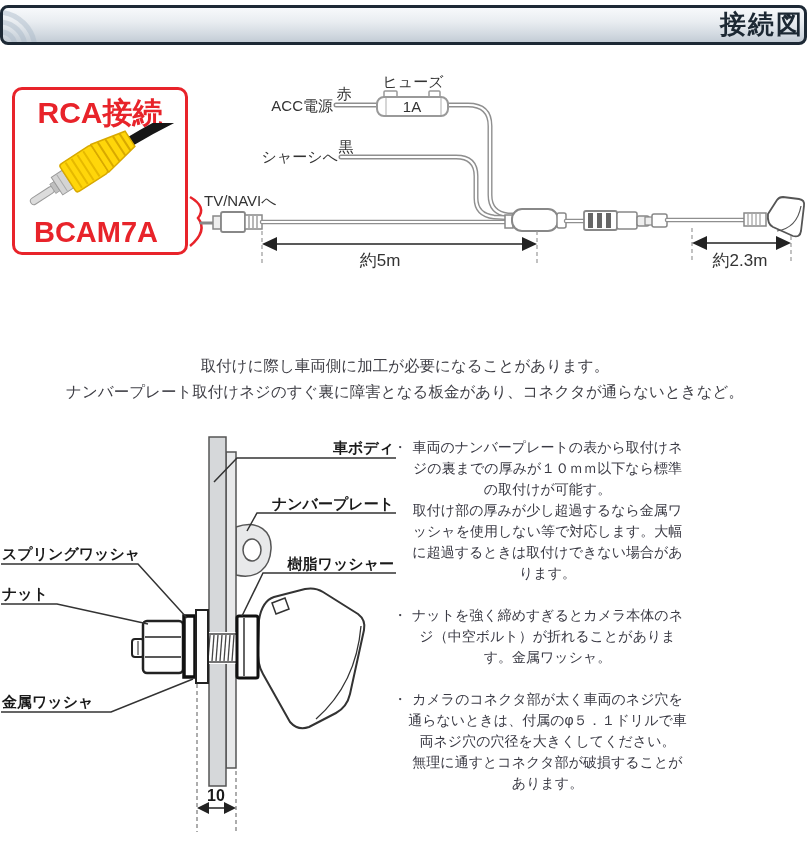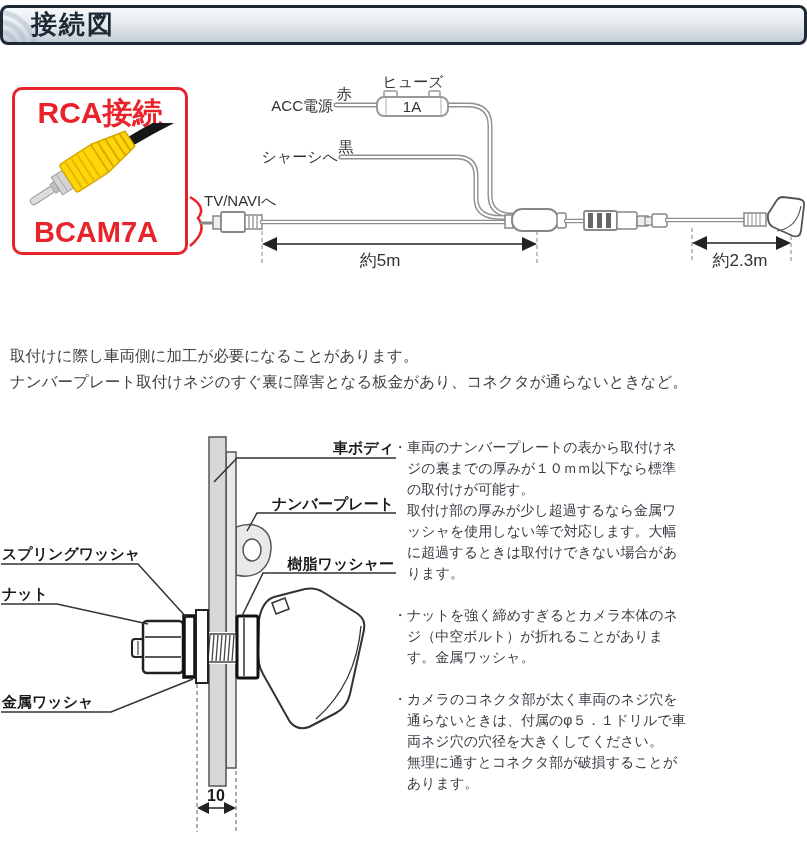--- a/index.html
+++ b/index.html
@@ -5,40 +5,40 @@
   html,body{margin:0;padding:0;background:#fff;}
   #page{position:relative;width:807px;height:860px;background:#fff;overflow:hidden;
         font-family:"Liberation Sans","DejaVu Sans",sans-serif;}
 
   
   .hdr{position:absolute;left:0;width:801px;height:34px;
        background:linear-gradient(180deg,#f7f9fb 0%,#e9edf1 40%,#d4dbe2 75%,#c3ccd5 100%);
        border:3px solid #1d2935;border-radius:8px;overflow:hidden;}
   .hdr .wave{position:absolute;left:0;top:0;}
   .hdr h2{margin:0;padding-left:28px;font-size:26px;line-height:33px;font-weight:bold;
-          color:#1c2833;letter-spacing:2px;position:relative;}
+          color:#1c2833;letter-spacing:2px;position:relative;text-align:right;}
 
   
   .rca-box{position:absolute;left:12px;top:87px;width:170px;height:162px;
            background:#fff;border:3px solid #e8232a;border-radius:10px;}
   .rca-title{margin-top:3px;text-align:center;font-size:30px;font-weight:900;
              color:#e8232a;letter-spacing:0px;}
   .rca-model{position:absolute;left:0;right:8px;bottom:3px;text-align:center;
              font-size:29px;font-weight:bold;color:#e8232a;}
   .rca-art{position:absolute;left:0;top:33px;}
 
   
-  .intro{position:absolute;left:10px;top:343px;width:790px;font-size:15.5px;
-         line-height:26px;color:#3f3f46;white-space:pre-line;}
+  .intro{position:absolute;left:10px;top:353px;width:790px;font-size:15.5px;
+         line-height:26px;color:#3f3f46;white-space:pre-line;text-align:center;}
 
   
   .notes{position:absolute;left:393px;top:437px;width:300px;}
   .note-item{display:flex;margin-bottom:21px;font-size:14px;line-height:21px;color:#3a3a44;}
   .note-bullet{flex:none;width:14px;}
-  .note-text{white-space:pre-line;width:281px;}
+  .note-text{white-space:pre-line;width:281px;text-align:center;}
 
   
   svg{display:block;}
   svg text{font-family:"Liberation Sans","DejaVu Sans",sans-serif;fill:#333;}
   .dia-label{font-size:15px;font-weight:bold;fill:#1a1a1a;}
   .wire-label{font-size:15px;}
   .dim-label{font-size:17px;}
   .leader{stroke:#333;stroke-width:1.5;fill:none;}
   .dash{stroke:#999;stroke-width:1.2;fill:none;stroke-dasharray:4 3;}
   .dimline{stroke:#222;stroke-width:1.5;}

